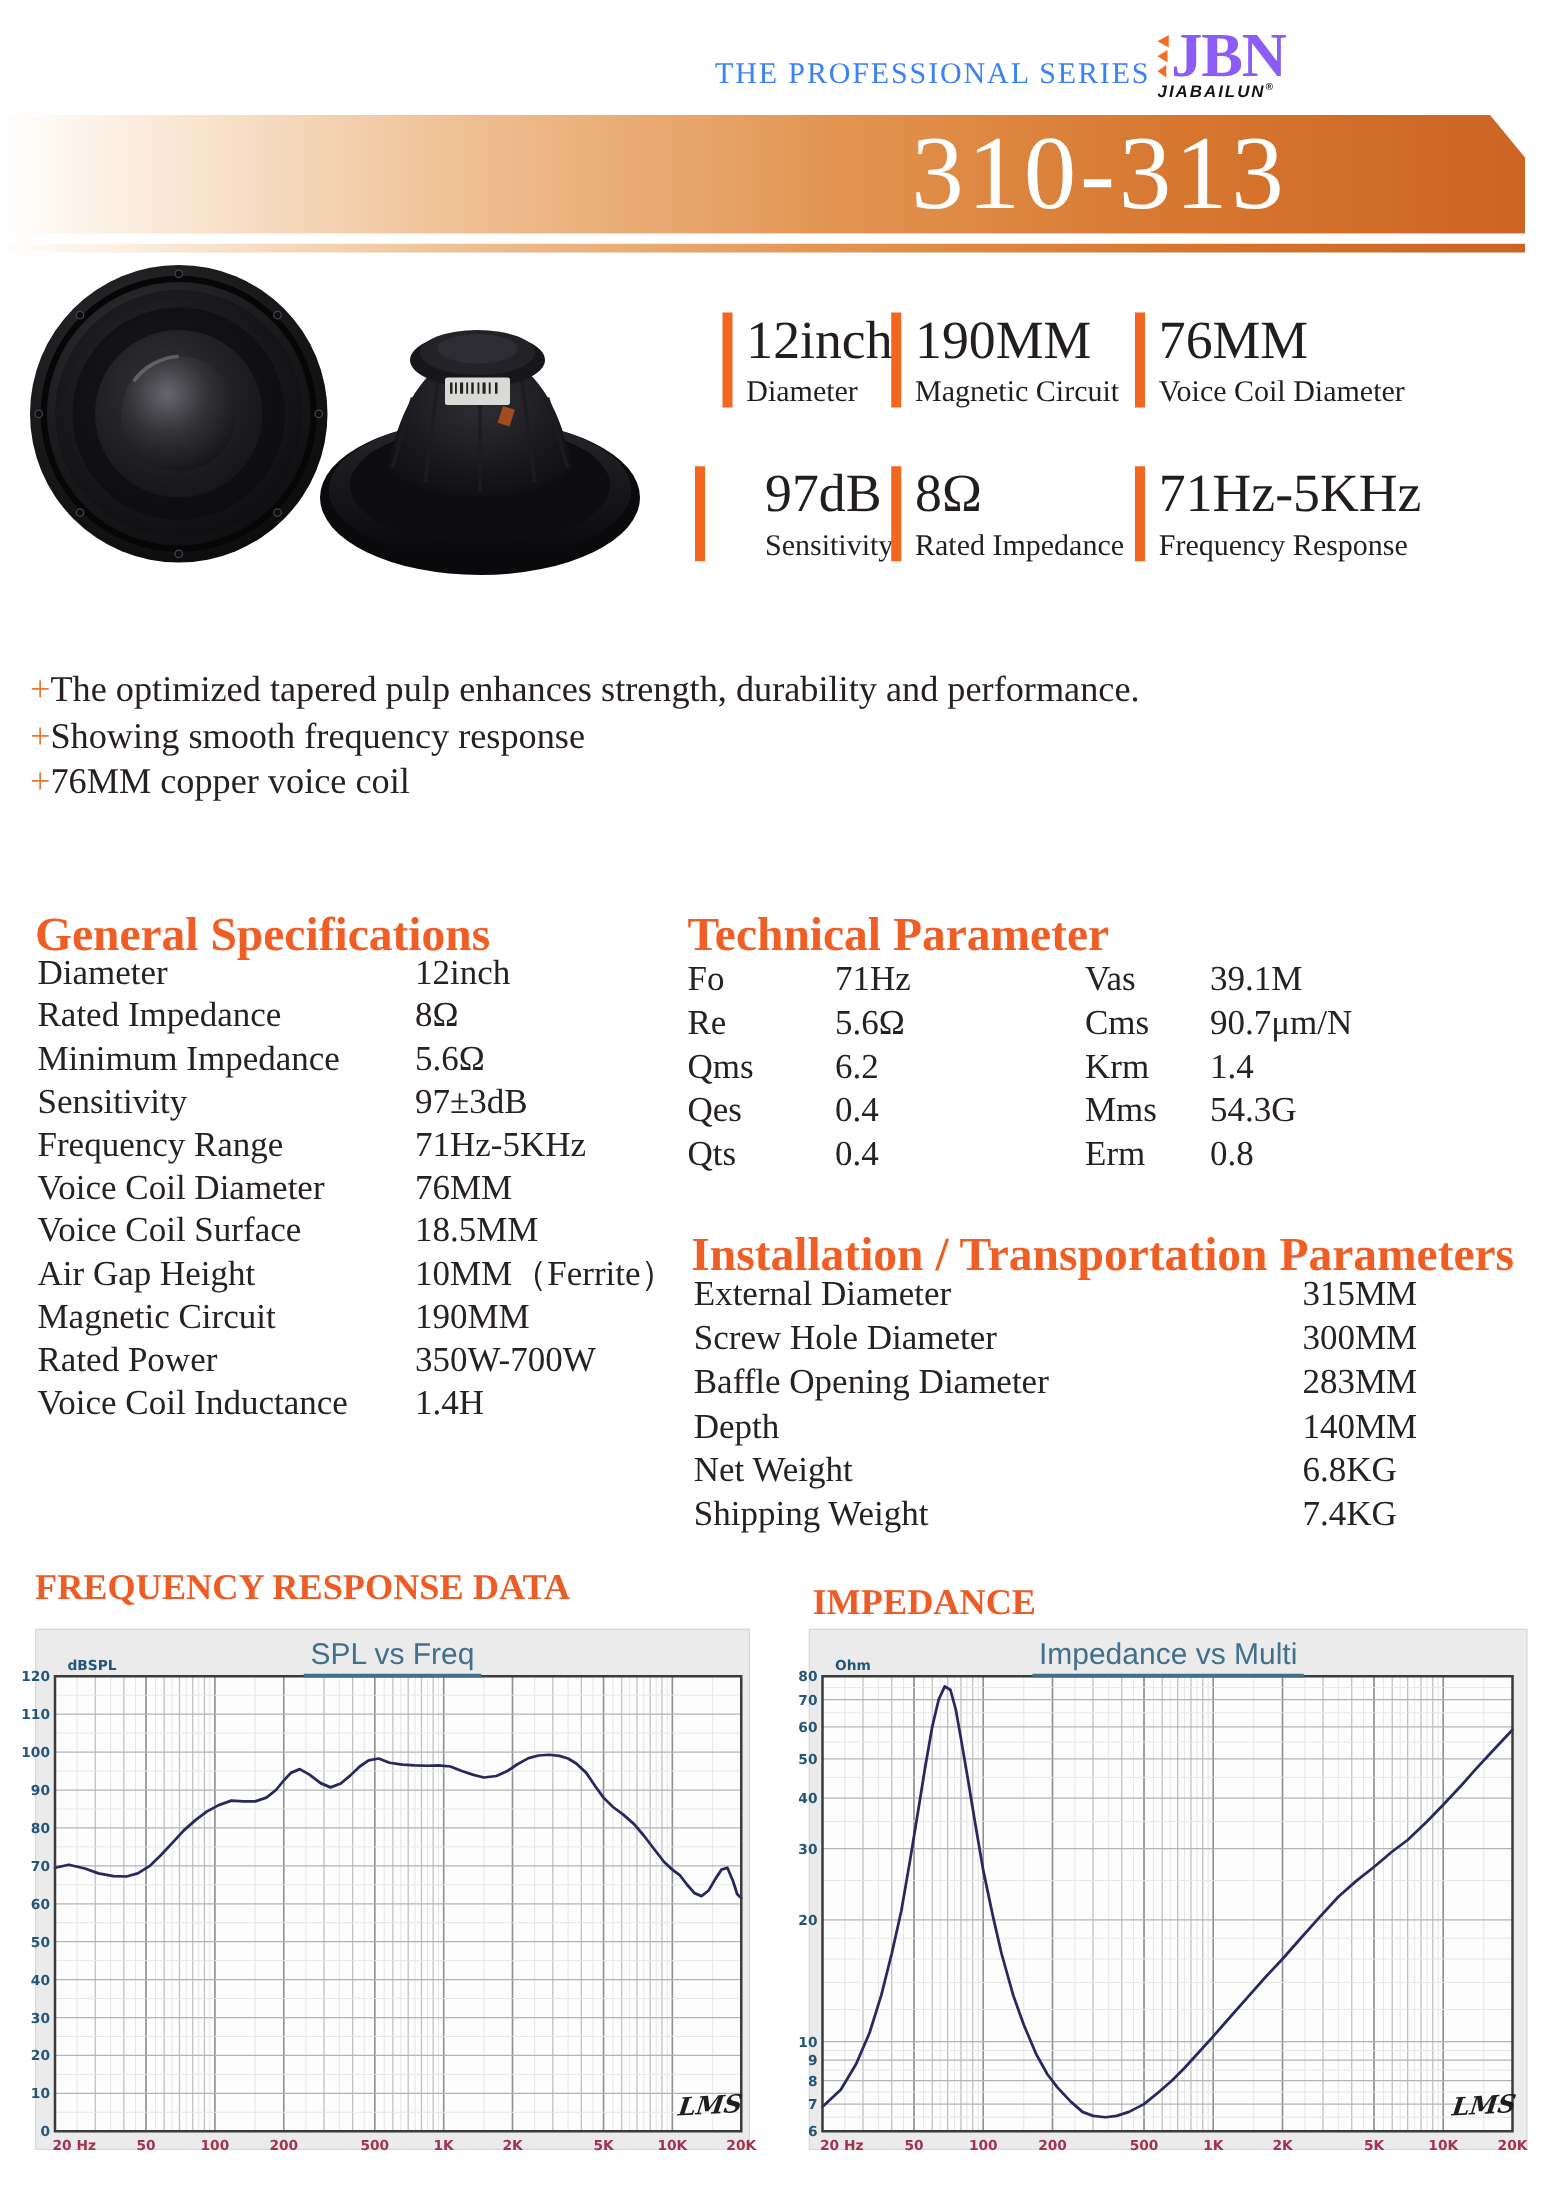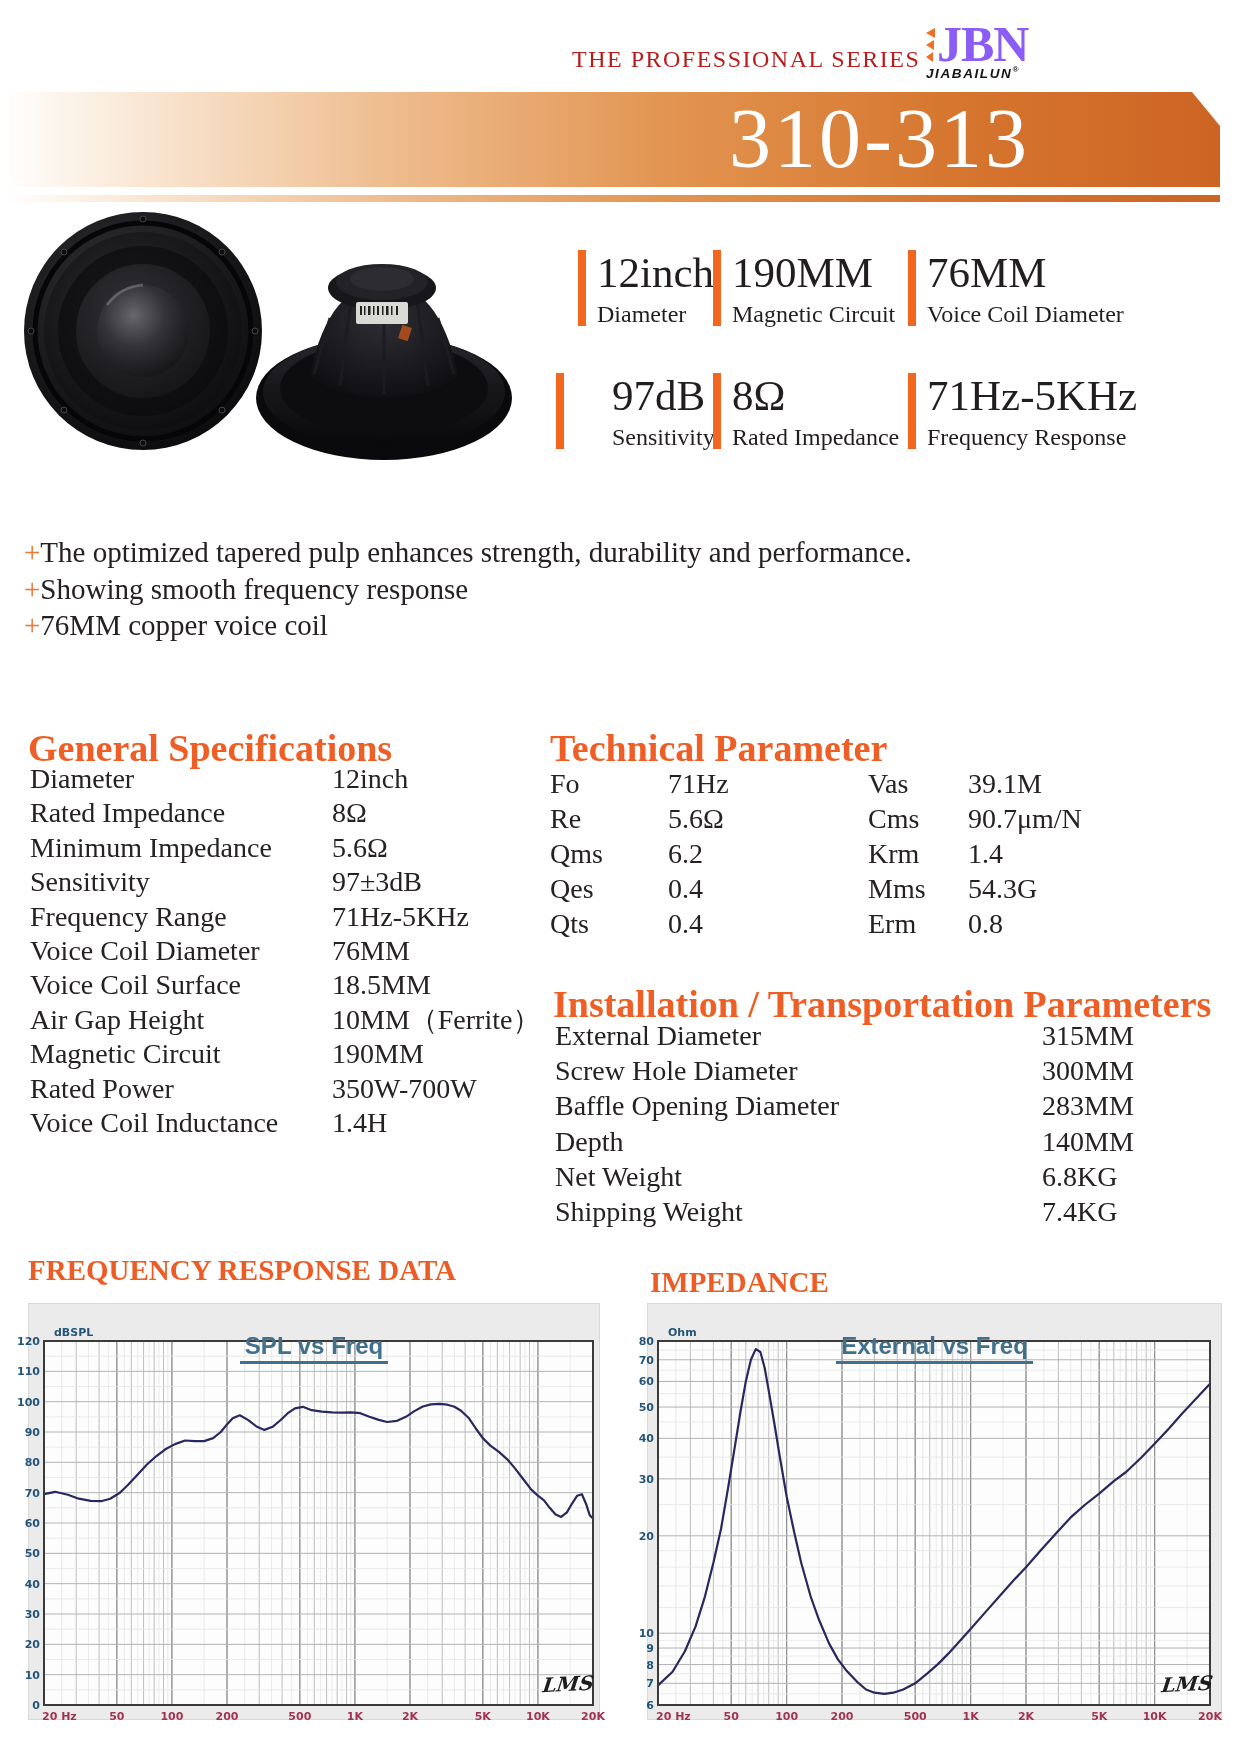--- a/index.html
+++ b/index.html
@@ -1,21 +1,21 @@
 <!DOCTYPE html>
 <html><head>
 <meta charset="utf-8">
 <style>
   html,body{margin:0;padding:0;background:#fff;}
   .page{position:relative;width:1240px;height:1754px;background:#ffffff;overflow:hidden;
         font-family:"Liberation Serif",serif;color:#262122;}
 
   
   .series-title{position:absolute;left:572px;top:46px;font-size:24px;letter-spacing:1.5px;
-                color:#b91c1c;white-space:nowrap;}
+                color:#3b82f6;white-space:nowrap;}
   .logo{position:absolute;left:926px;top:26px;width:120px;}
   .logo-top{display:flex;align-items:center;}
   .chevrons{display:flex;flex-direction:column;gap:2px;margin-right:2px;margin-top:2px;}
   .chevrons i{display:block;width:0;height:0;border-top:5px solid transparent;border-bottom:5px solid transparent;
               border-right:9px solid #ee6f26;}
   .chevrons i:nth-child(2){border-right-width:8px;}
   .chevrons i:nth-child(3){border-right-width:7px;}
   .logo-jbn{font-family:Liberation Serif, serif;font-weight:bold;font-size:50px;line-height:34px;
             color:#8b5cf6;letter-spacing:-1px;}
   .logo-sub{font-family:"Liberation Sans",sans-serif;font-weight:bold;font-style:italic;font-size:13.5px;
@@ -76,22 +76,22 @@
 
   
   .chart-heading{position:absolute;font-weight:bold;font-size:29px;color:#ee5c25;white-space:nowrap;}
   #heading-left{left:28px;top:1254px;}
   #heading-right{left:650px;top:1266px;}
   .chart-panel{position:absolute;background:#ebebeb;border:1px solid #d9d9d9;box-sizing:border-box;}
   #panel-spl{left:28px;top:1303px;width:572px;height:417px;}
   #panel-imp{left:647px;top:1303px;width:575px;height:417px;}
   .chart-panel svg{position:absolute;left:0;top:0;overflow:visible;}
   .chart-title-wrap{position:absolute;left:0;top:6px;width:100%;text-align:center;}
-  .chart-title{display:inline-block;font-family:"Liberation Sans",sans-serif;font-weight:bold;font-size:24px;
-               color:#41708c;border-bottom:3px solid #41708c;padding:0 5px 1px;margin-top:22px;}
+  .chart-title{display:inline-block;font-family:"Liberation Sans",sans-serif;font-weight:normal;font-size:24px;
+               color:#41708c;border-bottom:3px solid #41708c;padding:0 5px 1px;}
   .lms{position:absolute;left:514px;top:368px;font-family:"DejaVu Serif",serif;font-style:italic;font-weight:bold;
        font-size:20px;color:#1d1d1d;transform:skewX(-10deg) rotate(-3deg);}
   .ytick{font:bold 11px "DejaVu Sans",sans-serif;fill:#245579;}
   .xtick{font:bold 11px "DejaVu Sans",sans-serif;fill:#a23350;}
   .yunit{font:bold 11px "DejaVu Sans",sans-serif;fill:#245579;}
 </style>
 </head>
 <body>
 
 <div class="page">
@@ -580,17 +580,17 @@
         <text x="267.2209615956549" y="416" text-anchor="middle" class="xtick">500</text>
         <text x="322.61048079782745" y="416" text-anchor="middle" class="xtick">1K</text>
         <text x="378" y="416" text-anchor="middle" class="xtick">2K</text>
         <text x="451.2209615956549" y="416" text-anchor="middle" class="xtick">5K</text>
         <text x="506.61048079782745" y="416" text-anchor="middle" class="xtick">10K</text>
         <text x="562" y="416" text-anchor="middle" class="xtick">20K</text>
         <text x="20" y="32" class="yunit">Ohm</text>
         <polyline points="10.0,381.4 24.6,367.8 36.9,347.2 47.6,322.4 57.0,292.3 65.4,258.8 73.0,225.0 80.0,184.5 86.4,145.4 92.3,108.8 97.8,77.4 102.9,55.8 107.8,45.1 112.4,48.0 116.7,64.0 120.8,87.1 126.6,121.0 131.9,153.2 138.6,192.3 146.2,228.3 153.2,258.8 162.6,292.3 171.0,315.8 181.0,339.4 189.9,355.4 197.9,365.9 208.6,377.3 218.0,385.5 226.4,388.7 236.4,389.8 245.3,388.7 255.2,385.5 267.2,379.3 279.1,369.6 289.4,360.6 299.6,350.4 309.6,339.4 322.6,325.1 337.2,308.4 349.5,294.5 365.0,277.0 378.0,263.2 392.6,246.6 407.7,229.7 422.7,213.4 437.3,200.5 451.2,189.6 465.8,177.2 478.1,168.0 493.6,153.2 506.6,139.8 521.2,124.2 533.5,110.3 546.6,96.2 562.0,79.8" fill="none" stroke="#28285e" stroke-width="2.2" stroke-linejoin="round" stroke-linecap="round"></polyline>
         <rect x="10" y="37" width="552" height="364" fill="none" stroke="#3b3b3b" stroke-width="2"></rect>
       </svg>
-    <div class="chart-title-wrap"><span class="chart-title">External vs Freq</span></div>
+    <div class="chart-title-wrap"><span class="chart-title">Impedance vs Multi</span></div>
     <div class="lms">LMS</div>
   </div>
 
 </div>
 
 </body></html>

